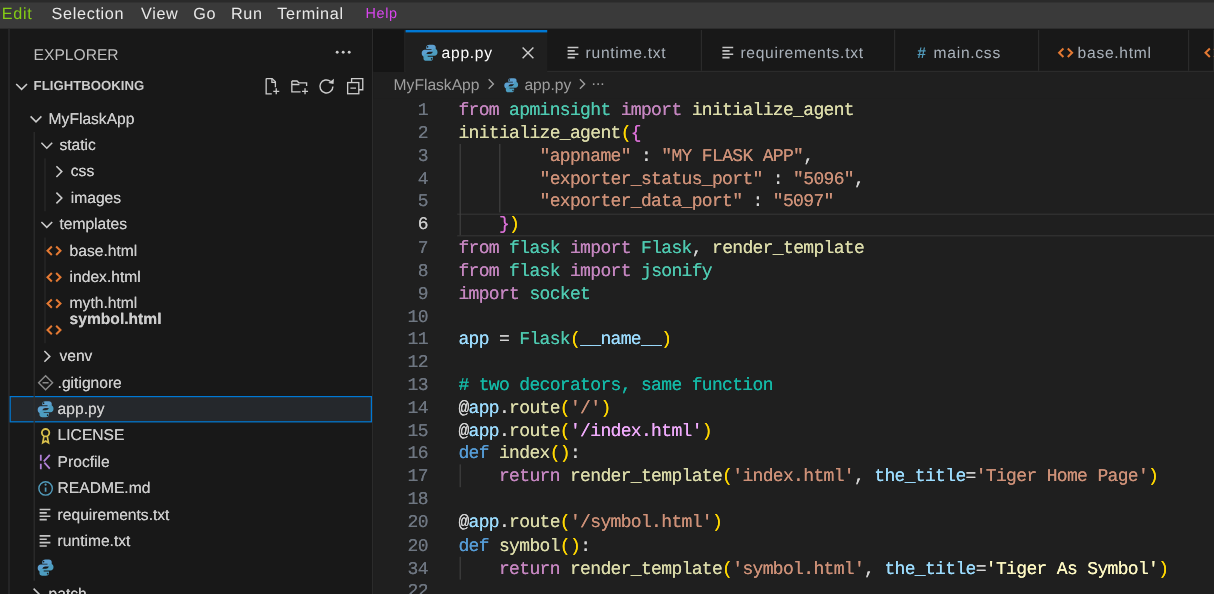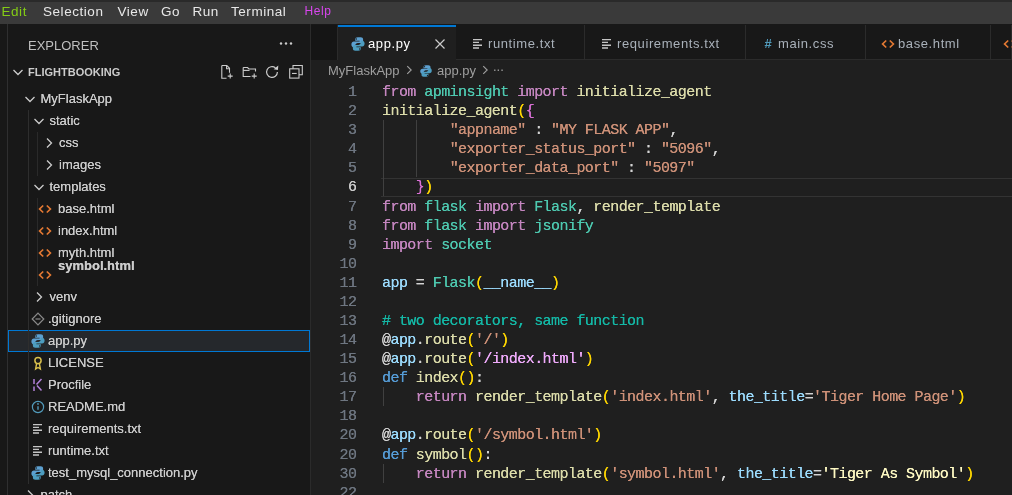--- a/index.html
+++ b/index.html
@@ -146,21 +146,20 @@
           <path d="M3 3.6h9M3 6.4h6M3 9.2h9M3 12h6"></path>
         </g>
       </svg></div>
 <div class="row-txt" style="left:48px;top:442.6px;">runtime.txt</div>
 <div class="icon" style="left:29.5px;top:464.6px;"><svg width="16" height="16" viewBox="0 0 16 16" class="">
         <path d="M7.9 1.3c-1.9 0-2.7.8-2.7 2v1.5h4.4v.7H3.9c-1.4 0-2.5 1.1-2.5 2.9s1 2.9 2.4 2.9h1.5V9.6c0-1.4 1.1-2.5 2.5-2.5h3.3c1.1 0 2-.9 2-2V3.3c0-1.1-.9-2-2.4-2z" fill="#5da0d0"></path>
         <circle cx="6.3" cy="3" r=".7" fill="#1f1f1f"></circle>
         <path d="M8.1 14.7c1.9 0 2.7-.8 2.7-2v-1.5H6.4v-.7h5.7c1.4 0 2.5-1.1 2.5-2.9s-1-2.9-2.4-2.9h-1.5v1.7c0 1.4-1.1 2.5-2.5 2.5H4.9c-1.1 0-2 .9-2 2v1.8c0 1.1.9 2 2.4 2z" fill="#4d9dc0"></path>
         <circle cx="9.7" cy="13" r=".7" fill="#1f1f1f"></circle>
       </svg></div>
-<div class="row-txt" style="left:48px;top:464.6px;">test_mysql_connection.py</div>
 <div class="icon" style="left:21.5px;top:486.6px;"><svg width="16" height="16" viewBox="0 0 16 16" class="">
         <path d="M6 3.5 10.5 8 6 12.5" fill="none" stroke="#cccccc" stroke-width="1.3"></path>
       </svg></div>
 <div class="row-txt" style="left:40.5px;top:486.6px;">patch</div>
 <div class="abs" style="left:311px;top:24px;width:701px;height:36px;background:#181818;"></div>
 <div class="abs" style="left:311px;top:59px;width:701px;height:1px;background:#2b2b2b;"></div>
 <div class="abs" style="left:311px;top:25px;width:27px;height:35px;background:#151515;border-right:1px solid #2b2b2b;"></div>
 <div class="abs" style="left:338px;top:25px;width:118px;height:35px;background:#1f1f1f;border-top:2px solid #0078d4;"></div>
 <div class="icon" style="left:350px;top:36px;"><svg width="16" height="16" viewBox="0 0 16 16" class="">
         <path d="M7.9 1.3c-1.9 0-2.7.8-2.7 2v1.5h4.4v.7H3.9c-1.4 0-2.5 1.1-2.5 2.9s1 2.9 2.4 2.9h1.5V9.6c0-1.4 1.1-2.5 2.5-2.5h3.3c1.1 0 2-.9 2-2V3.3c0-1.1-.9-2-2.4-2z" fill="#5da0d0"></path>
@@ -234,21 +233,21 @@
 <span>11</span>
 <span>12</span>
 <span>13</span>
 <span>14</span>
 <span>15</span>
 <span>16</span>
 <span>17</span>
 <span>18</span>
 <span>20</span>
 <span>20</span>
-<span>30</span>
+<span>34</span>
 <span>22</span></pre>
 <pre class="abs" style="left:382.0px;top:83.05px;color:#d4d4d4;"><i style="color:#c586c0">from</i> <i style="color:#4ec9b0">apminsight</i> <i style="color:#c586c0">import</i> <i style="color:#dcdcaa">initialize_agent</i>
 <i style="color:#dcdcaa">initialize_agent</i><i style="color:#ffd700">(</i><i style="color:#da70d6">{</i>
         <i style="color:#ce9178">"appname"</i><i style="color:#d4d4d4"> : </i><i style="color:#ce9178">"MY FLASK APP"</i><i style="color:#d4d4d4">,</i>
         <i style="color:#ce9178">"exporter_status_port"</i><i style="color:#d4d4d4"> : </i><i style="color:#ce9178">"5096"</i><i style="color:#d4d4d4">,</i>
         <i style="color:#ce9178">"exporter_data_port"</i><i style="color:#d4d4d4"> : </i><i style="color:#ce9178">"5097"</i>
     <i style="color:#da70d6">}</i><i style="color:#ffd700">)</i>
 <i style="color:#c586c0">from</i> <i style="color:#4ec9b0">flask</i> <i style="color:#c586c0">import</i> <i style="color:#4ec9b0">Flask</i><i style="color:#d4d4d4">,</i> <i style="color:#dcdcaa">render_template</i>
 <i style="color:#c586c0">from</i> <i style="color:#4ec9b0">flask</i> <i style="color:#c586c0">import</i> <i style="color:#4ec9b0">jsonify</i>
 <i style="color:#c586c0">import</i> <i style="color:#4ec9b0">socket</i>

